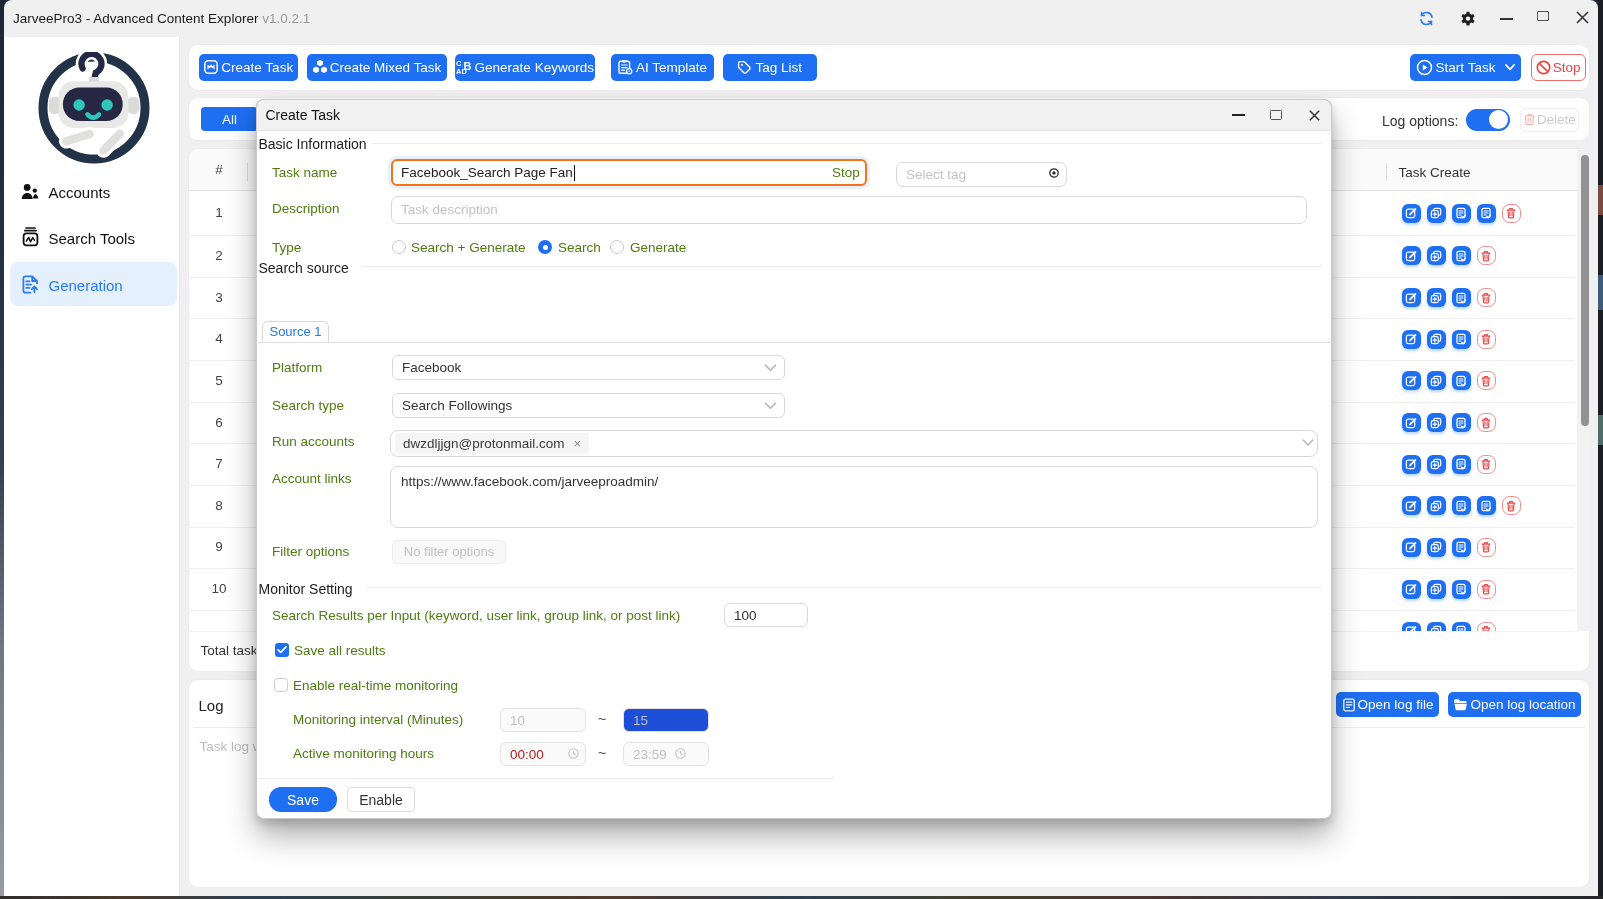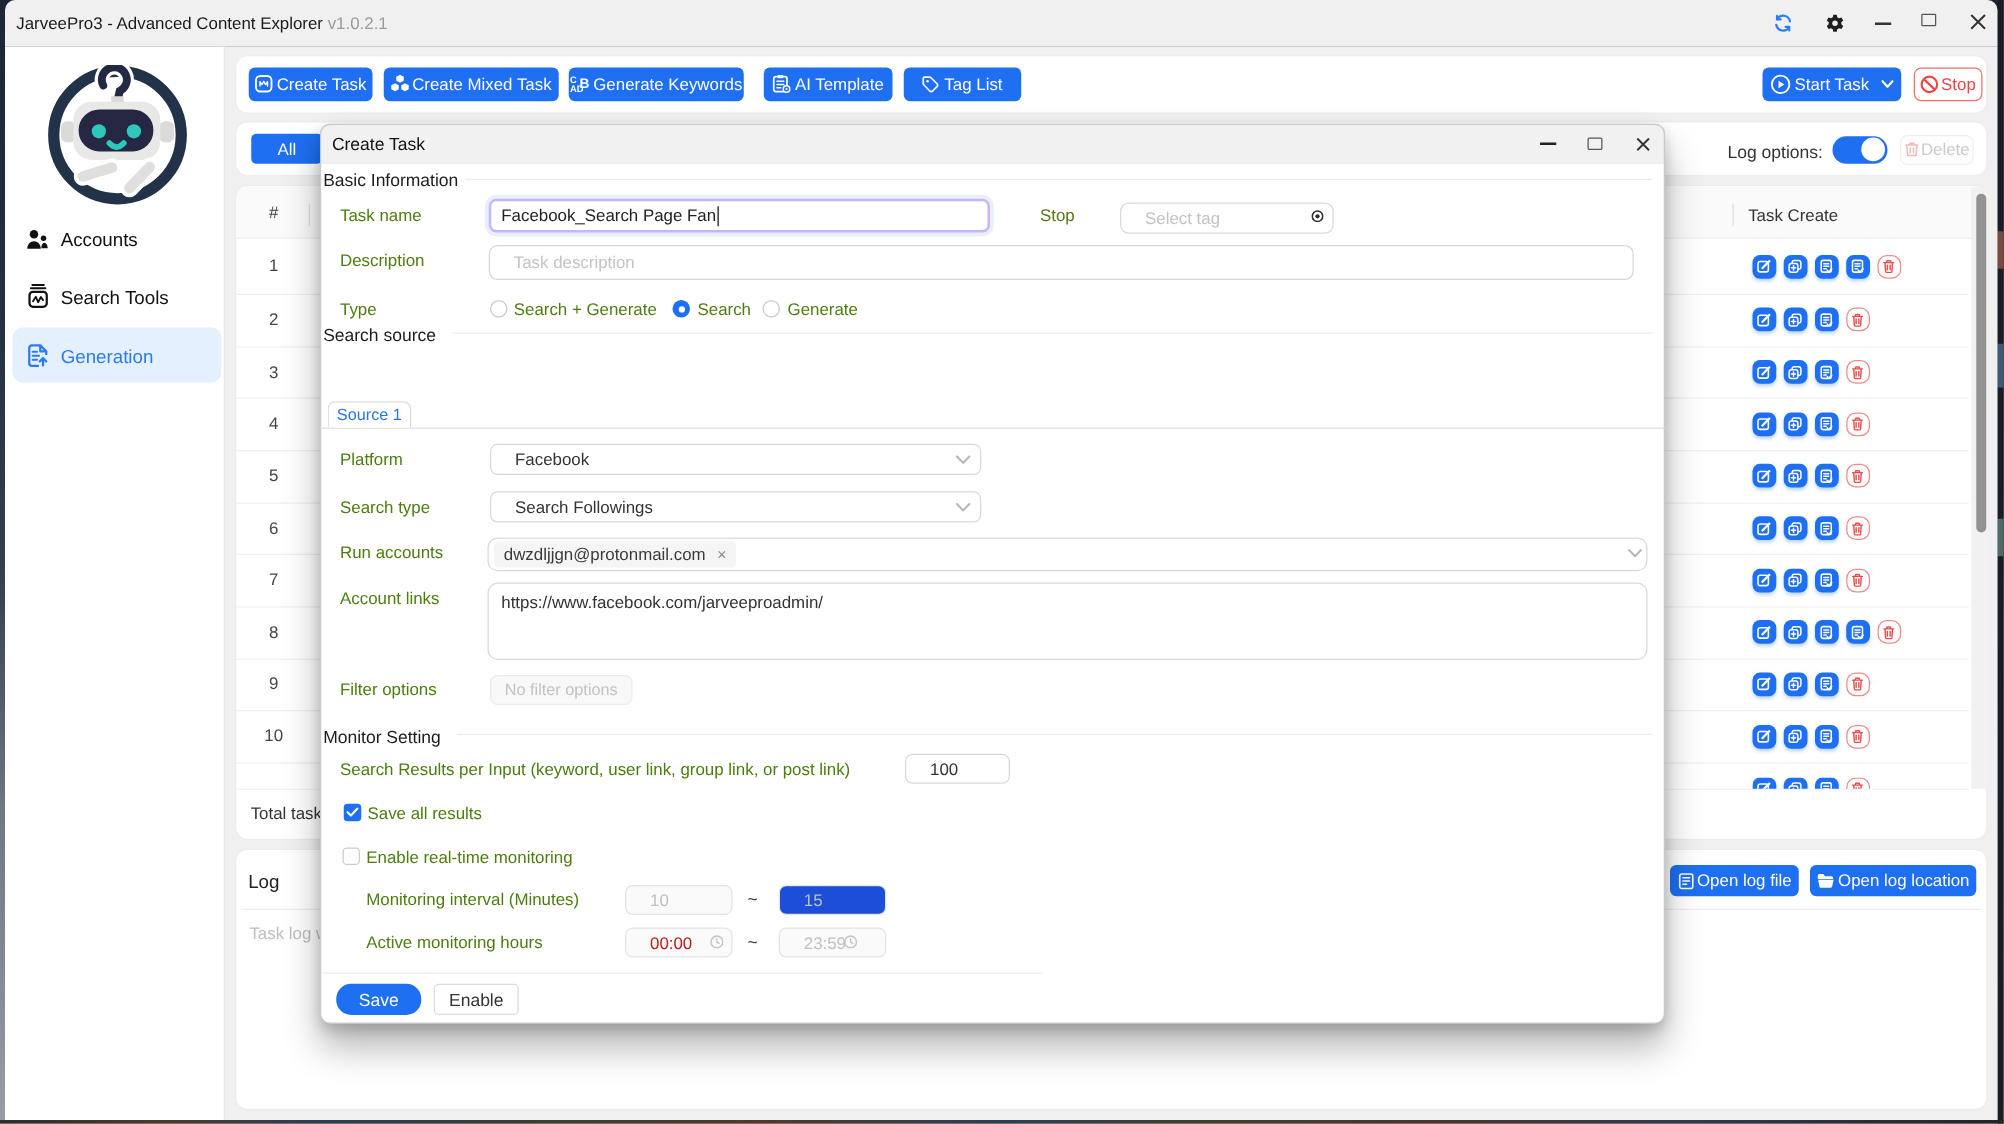--- a/index.html
+++ b/index.html
@@ -2,21 +2,21 @@
 <html><head>
 <meta charset="utf-8">
 <style>
 *{margin:0;padding:0;box-sizing:border-box}
 html,body{width:1603px;height:899px;overflow:hidden}
 body{font-family:"Liberation Sans",sans-serif;position:relative;background:linear-gradient(180deg,#1c2635 0%,#233040 28%,#35414f 52%,#6f7780 72%,#989da3 100%)}
 .a{position:absolute}
 .btn{background:#1e6ff2;color:#fff;border-radius:5px;display:flex;align-items:center;justify-content:center;font-size:13.5px}
 .pnl{background:#fff;border:1px solid #ececec;border-radius:10px}
 .lbl{font-size:13.5px;color:#4d7c0f;display:flex;align-items:center}
-.inp{border:1px solid #d9d9d9;border-radius:6px;background:#fff;font-size:13.5px;color:#333;display:flex;align-items:center;padding-left:19px}
+.inp{border:1px solid #d9d9d9;border-radius:6px;background:#fff;font-size:13.5px;color:#333;display:flex;align-items:center;padding-left:9px}
 .ph{color:#c3c3c3}
 .sect{font-size:14px;color:#1c1c1c}
 .hl{background:#ededed;height:1px}
 .vl{background:#ddd;width:1px}
 .rowline{background:#efefef;height:1px;left:189px;width:1386px}
 .num{font-size:13.5px;color:#444;width:60px;text-align:center;left:189px}
 .ab{width:19px;height:19px;background:#1e6ff2;border-radius:6px;display:flex;align-items:center;justify-content:center;box-shadow:0 2px 3px rgba(30,111,242,.3)}
 .rb{width:19px;height:19px;background:#fff;border:1.3px solid #f08a8a;border-radius:7.5px;display:flex;align-items:center;justify-content:center}
 .acts{display:flex;gap:6px;align-items:center}
 </style>
@@ -515,21 +515,21 @@
 <div class="a" style="left:265.5px;top:107px;font-size:14px;color:#111">Create Task</div>
 <div class="a" style="left:1232px;top:114px;width:12.5px;height:2px;background:#222"></div>
 <div class="a" style="left:1270px;top:109.5px;width:12px;height:10px;border:1.7px solid #555;border-radius:1.5px"></div>
 <svg class="a" style="left:1309px;top:109.5px" width="11" height="11" viewBox="0 0 11 11">
     <path d="M.8.8 L10.2 10.2 M10.2 .8 L.8 10.2" stroke="#333" stroke-width="1.5"></path>
   </svg>
 
 <div class="a sect" style="left:258.5px;top:136px">Basic Information</div>
 <div class="a hl" style="left:372px;top:142.5px;width:950px"></div>
 <div class="a lbl" style="left:272px;top:165px;height:15px">Task name</div>
-<div class="a" style="left:391px;top:159px;width:401px;height:27px;background:#fff;border:2px solid #c4b5fd;border-radius:6px;box-shadow:0 0 0 3px rgba(79,139,242,.13);display:flex;align-items:center;padding-left:8px;font-size:13.5px;color:#222">Facebook_Search Page Fan<span style="display:inline-block;width:1px;height:16px;background:#111;margin-left:1px"></span></div>
+<div class="a" style="left:391px;top:159px;width:476px;height:27px;background:#fff;border:2px solid #f97316;border-radius:6px;box-shadow:0 0 0 3px rgba(79,139,242,.13);display:flex;align-items:center;padding-left:8px;font-size:13.5px;color:#222">Facebook_Search Page Fan<span style="display:inline-block;width:1px;height:16px;background:#111;margin-left:1px"></span></div>
 <div class="a lbl" style="left:832px;top:165px;height:15px">Stop</div>
 <div class="a inp" style="left:896px;top:162px;width:170.5px;height:25px;border-radius:7px">
     <span class="ph">Select tag</span>
   </div>
 <svg class="a" style="left:1048.5px;top:168px" width="10" height="10" viewBox="0 0 10 10" fill="none">
     <circle cx="5" cy="5" r="4.2" stroke="#2e2e2e" stroke-width="1.3"></circle>
     <circle cx="5" cy="5" r="1.7" fill="#2e2e2e"></circle>
   </svg>
 <div class="a lbl" style="left:272px;top:201px;height:15px">Description</div>
 <div class="a inp" style="left:391px;top:196px;width:915.5px;height:27.5px;border-radius:7px">

